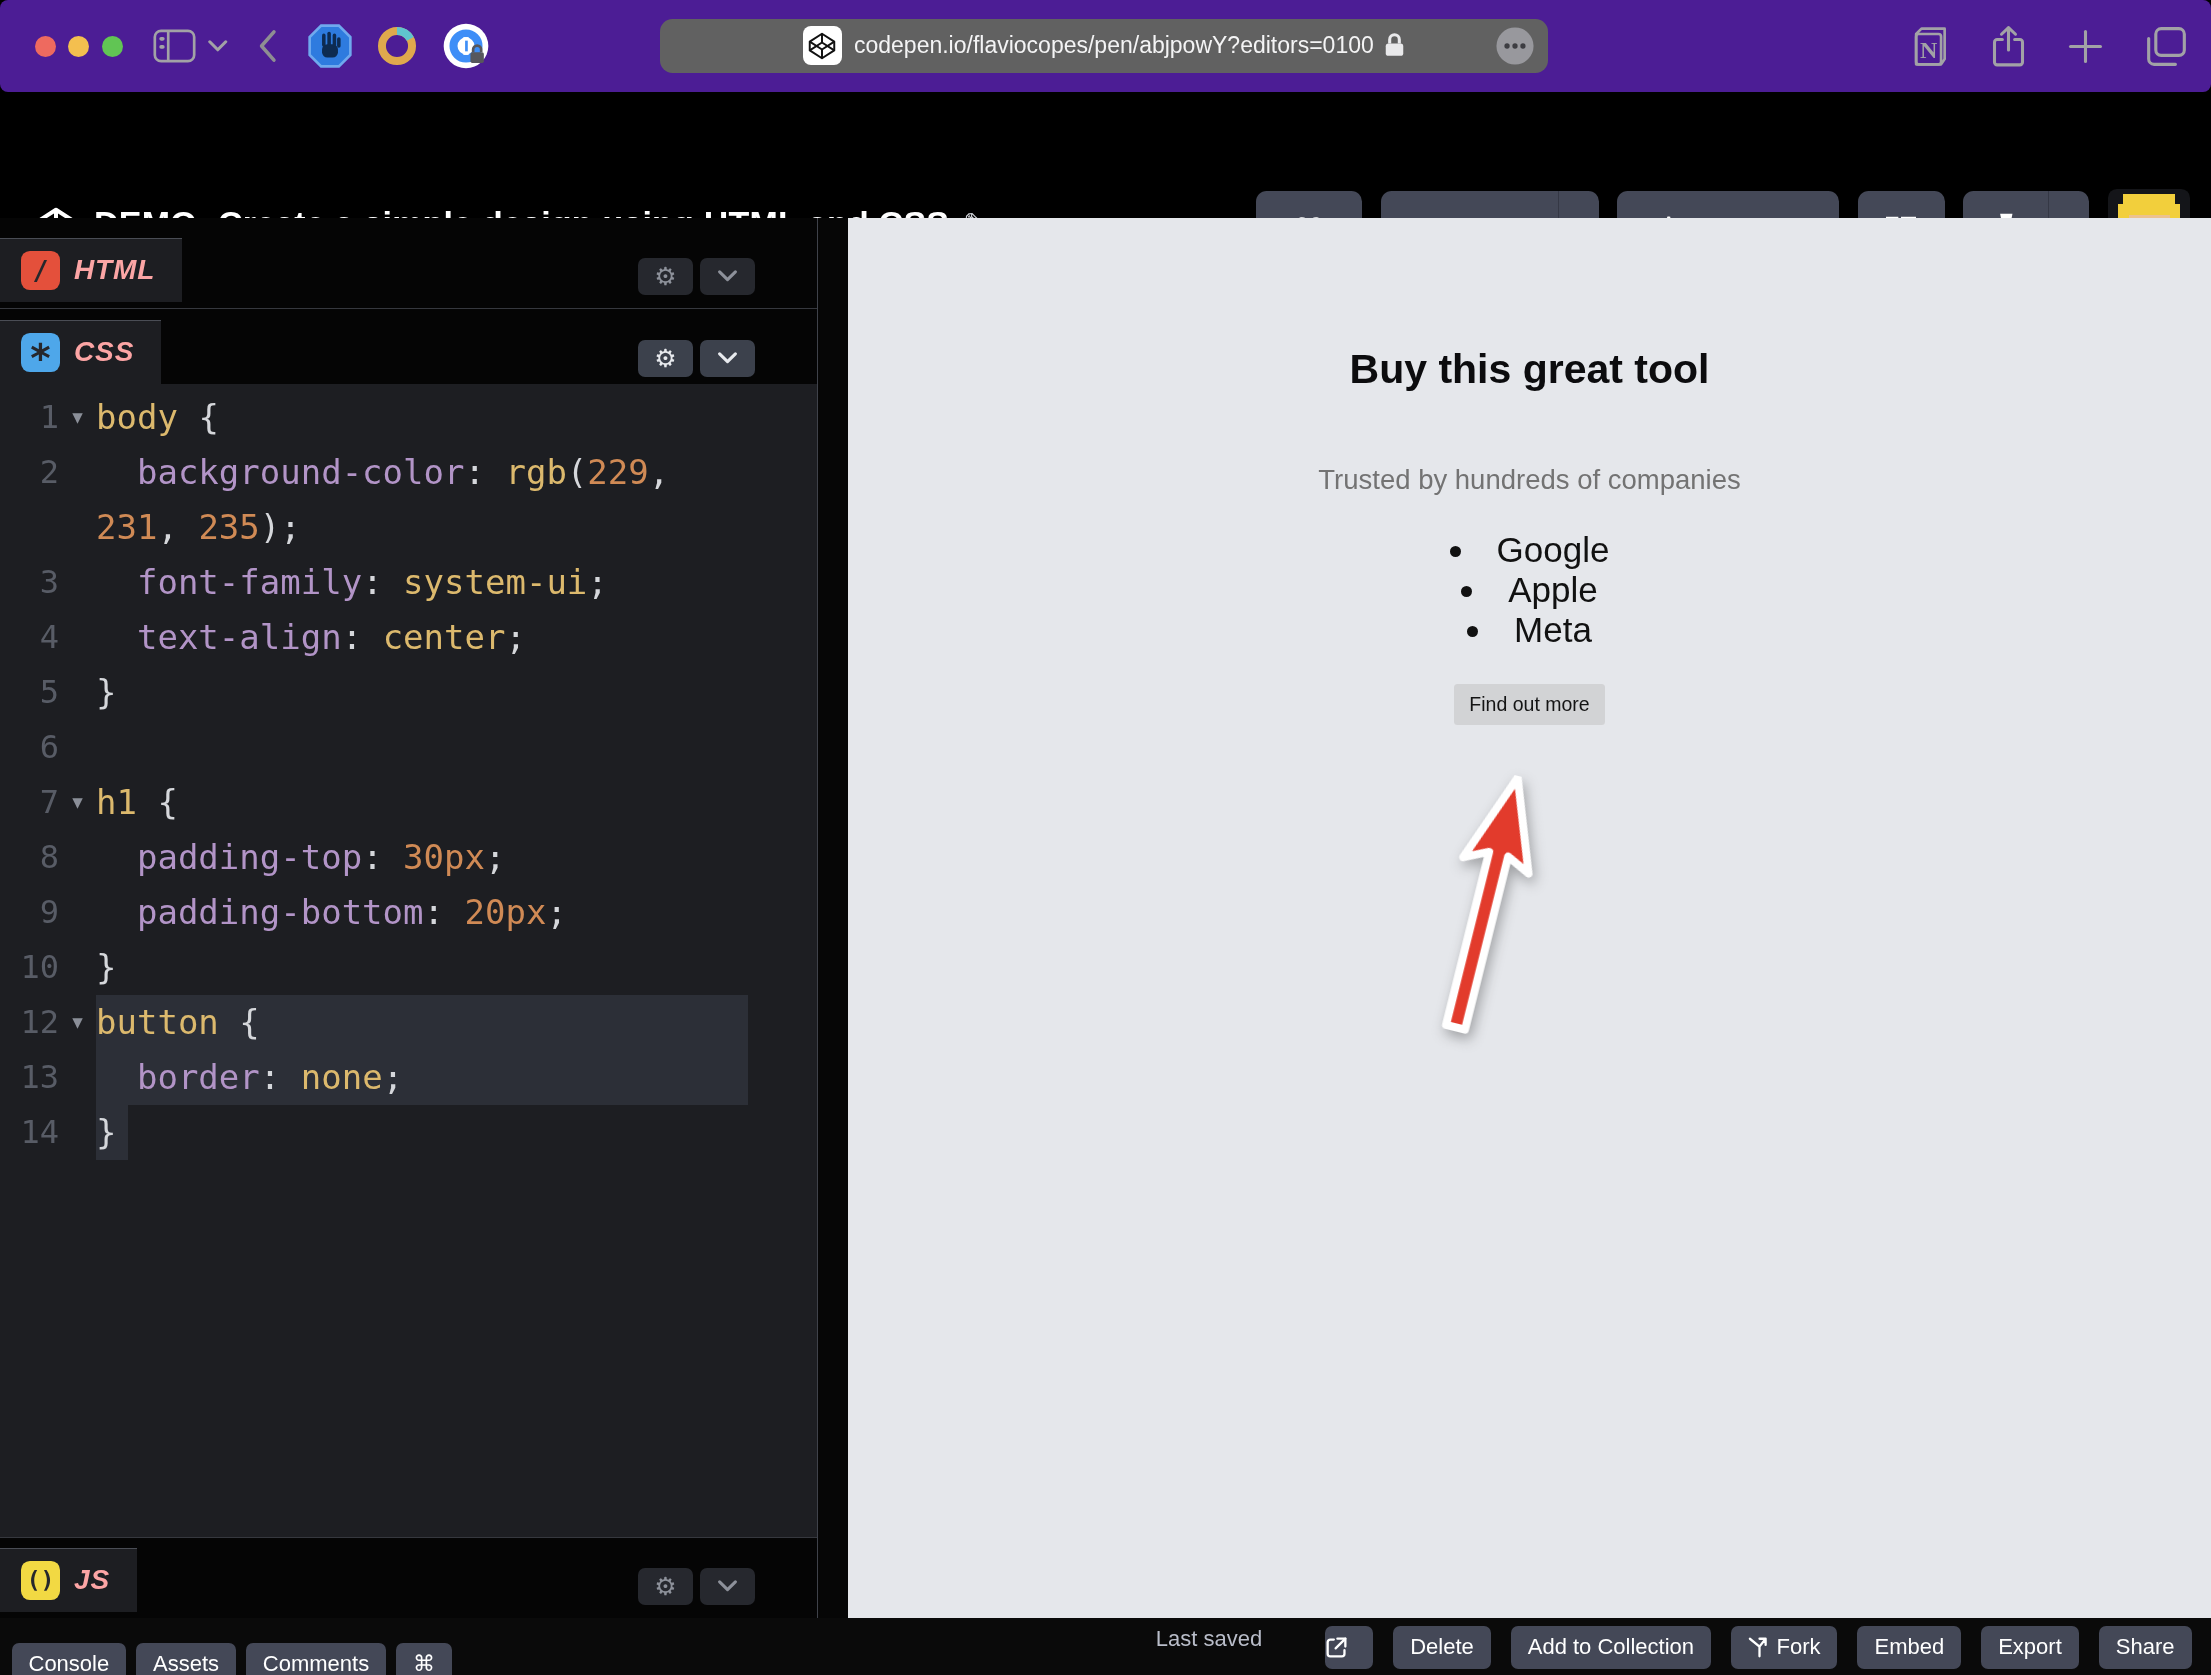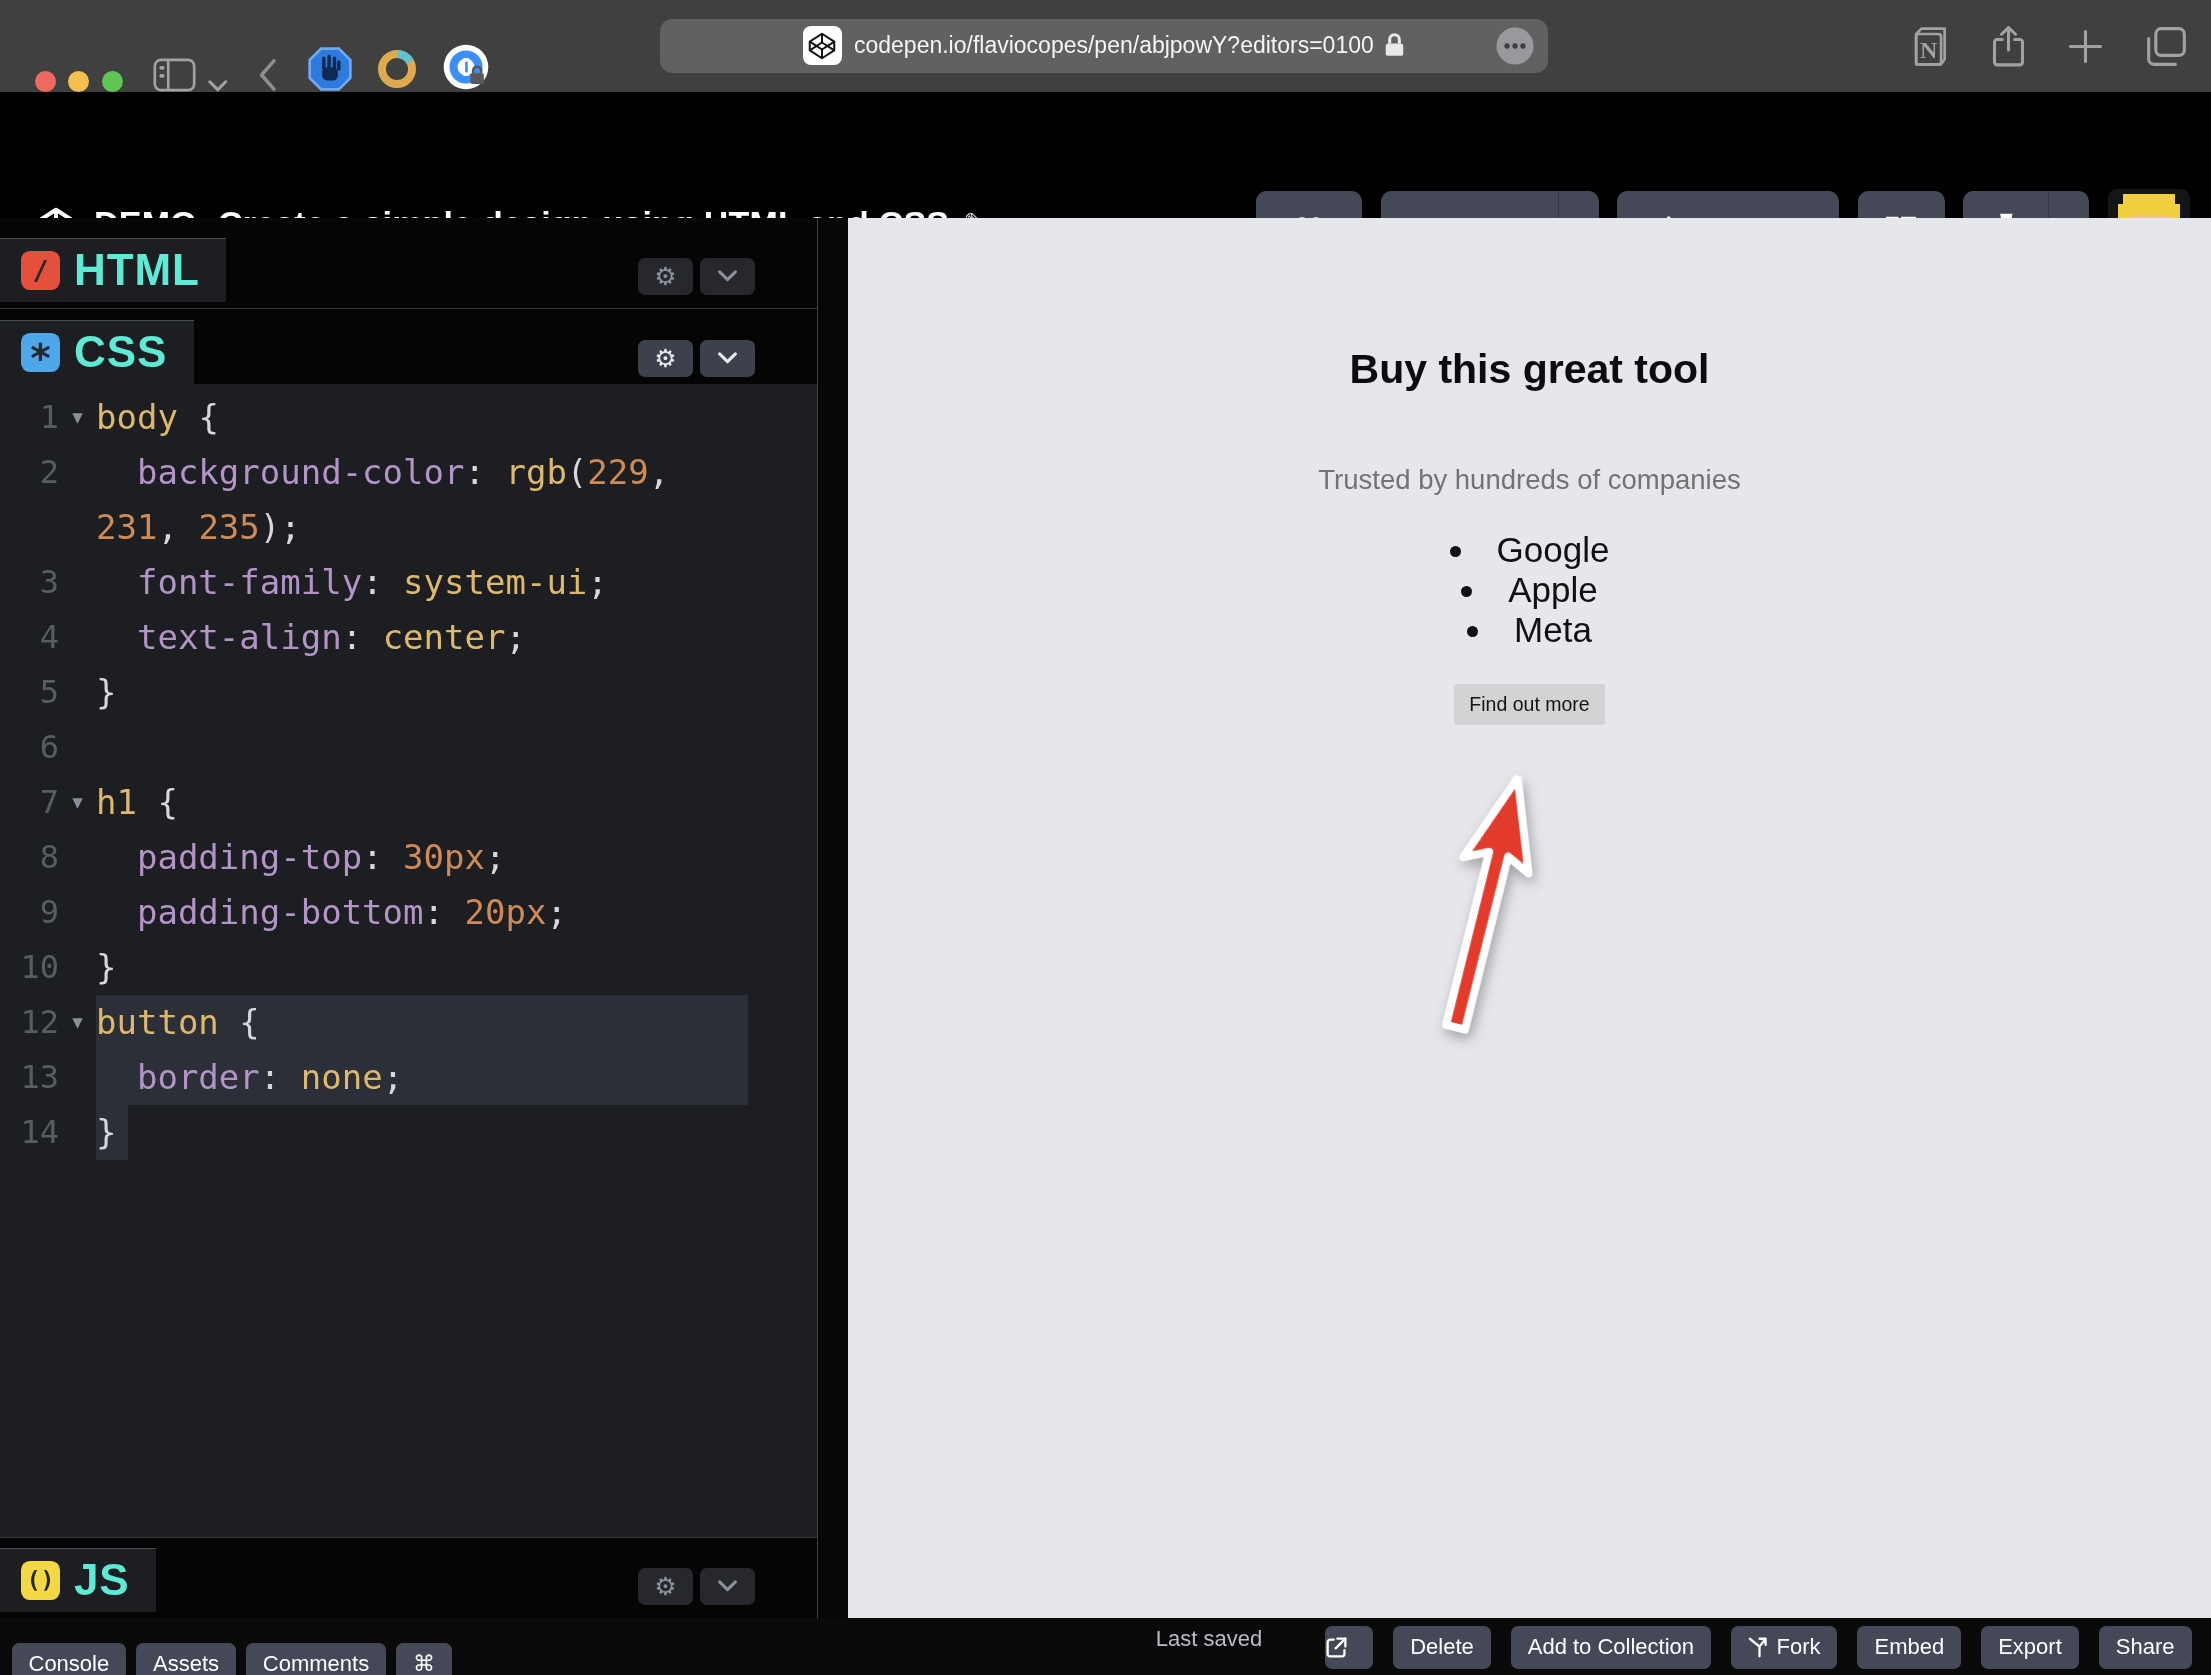--- a/index.html
+++ b/index.html
@@ -1,20 +1,20 @@
 <!DOCTYPE html>
 <html style="font-size:14px"><head>
 <meta charset="utf-8">
 <style>
   * { margin:0; padding:0; box-sizing:border-box; }
   html,body { width:2211px; height:1676px; overflow:hidden; background:#000; font-family:"Liberation Sans",sans-serif; }
   #root { position:relative; width:2211px; height:1676px; }
 
   
-  #chrome { position:absolute; left:0; top:0; width:2211px; height:92px; background:#404040; display:flex; align-items:flex-end; }
+  #chrome { position:absolute; left:0; top:0; width:2211px; height:92px; background:#4c1d95; display:flex; align-items:center;border-radius:8px; }
   .traffic { display:flex; gap:12.4px; margin-left:35px; }
   .tl { width:21px; height:21px; border-radius:50%; }
   .chrome-ic { display:flex; align-items:center; justify-content:center; color:#a2a2a6; }
   .gap { margin-left:30px; }
   #urlbar { position:absolute; left:660px; top:18.6px; width:888px; height:54px; background:#616161; border-radius:12.4px; display:flex; align-items:center; justify-content:center; color:#f4f4f5; font-size:23px; }
   #urlbar .fav { width:39px; height:39px; background:#fff; border-radius:8px; display:flex; align-items:center; justify-content:center; margin-right:12.4px; }
   #urlbar .ellipsis { position:absolute; right:14px; top:8px; }
   .chrome-right { position:absolute; right:23px; top:0; height:92px; display:flex; align-items:center; gap:41px; }
 
   
@@ -32,21 +32,21 @@
   #avatar { width:82px; height:82px; border-radius:8.9px; overflow:hidden; }
 
   
   #workspace { position:absolute; left:0; top:218px; width:2211px; height:1400px; display:flex; }
   #editor-col { width:817px; background:#050505; position:relative; }
   #resizer { width:31px; background:#060606; border-left:1.8px solid #3f424a; }
   #preview { width:1363px; background:#e5e7eb; position:relative; overflow:hidden; }
 
   .panel-header { position:relative; height:73px; display:flex; align-items:flex-end; }
   .tab { background:#1d1e22; border-top:1.8px solid #4a4d55; height:64px; display:flex; align-items:center; padding:0 26.6px 0 21px; gap:14px; }
-  .tab-label { font-size:44px; font-weight:bold; color:#5eead4; letter-spacing:0.9px; }
+  .tab-label { font-size:28px; font-weight:bold; color:#fca5a5; letter-spacing:0.9px;font-style:italic; }
   .lang-ic { width:39px; height:39px; border-radius:8.9px; display:flex; align-items:center; justify-content:center; font-weight:bold; color:#26272c; font-family:"DejaVu Sans Mono",monospace; }
   .ph-actions { position:absolute; right:62px; bottom:7px; display:flex; gap:7px; }
   .pbtn { width:55px; height:37px; border-radius:7px; border:none; display:flex; align-items:center; justify-content:center; cursor:pointer; }
   .pbtn.dim { background:#26282e; color:#8d919a; }
   .pbtn.lit { background:#3c414c; color:#e8eaee; }
   #css-h, #js-h { border-top:1.8px solid #36383e; }
   #html-h { margin-top:10.6px; }
   #css-h { margin-top:6.2px; height:76px; }
   #js-h { height:75px; }
 

